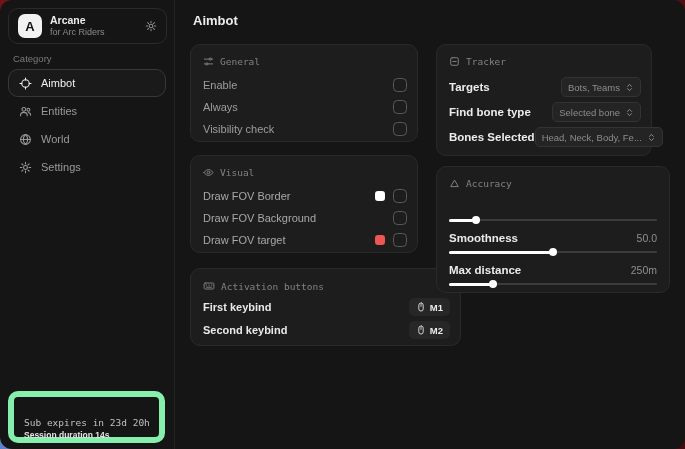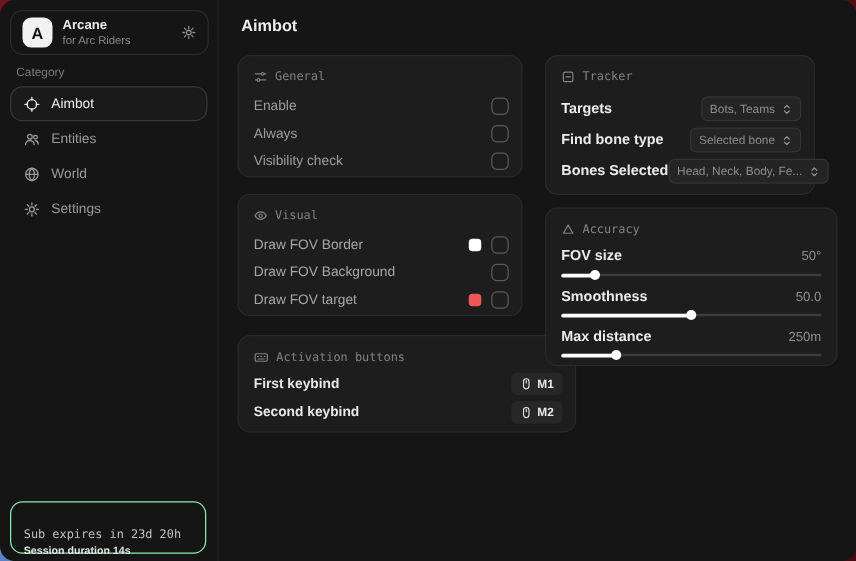--- a/index.html
+++ b/index.html
@@ -24,21 +24,21 @@
   .app-meta{line-height:1.25}
   .app-name{font-size:10.5px;font-weight:700;color:#ececec}
   .app-sub{font-size:9px;color:#8a8a8a}
   .app-gear{margin-left:auto;color:#8c8c8c;display:flex}
   .category{position:absolute;left:13px;top:53px;font-size:9.5px;color:#7b7b7b}
   .nav{position:absolute;left:8px;top:69px;right:8px}
   .nav-item{height:28px;display:flex;align-items:center;gap:9px;padding:0 10px;border-radius:10px;
     color:#9a9a9a;font-size:11px;border:1px solid transparent;box-sizing:border-box;cursor:pointer}
   .nav-item.active{border-color:#383838;background:#1a1a1a;color:#f0f0f0}
   .nav-item svg{flex:none}
-  .footer-card{position:absolute;left:8px;right:9px;bottom:6px;height:38px;border:1px solid #86efac;border-radius:10px;
+  .footer-card{position:absolute;left:8px;right:9px;bottom:6px;height:38px;border:6px solid #86efac;border-radius:10px;
     padding:20px 10px;box-sizing:border-box}
   .footer-sub{font-family:"DejaVu Sans Mono",monospace;font-size:9.5px;color:#c0c0c0;white-space:nowrap}
   .footer-session{font-size:8.5px;color:#e3e3e3;font-weight:700;margin-top:2px}
 
   
   .main{position:absolute;left:175px;top:0;right:0;bottom:0}
   .page-title{position:absolute;left:18px;top:13px;font-size:13px;font-weight:700;color:#ededed}
   .card{position:absolute;background:#1d1d1d;border:1px solid #2a2a2a;border-radius:10px;box-sizing:border-box}
   .card-general{left:15px;top:44px;width:228px;height:98px}
   .card-visual{left:15px;top:155px;width:228px;height:98px}
@@ -279,24 +279,20 @@
     <div class="card card-accuracy">
       <div class="sec-head">
         <span>
           <svg width="11" height="11" viewBox="0 0 16 16" fill="none" stroke="currentColor" stroke-width="1.4" stroke-linejoin="round">
             <path d="M8 3 13.5 12.5H2.5Z"></path>
           </svg>
         </span>
         <span>Accuracy</span>
       </div>
 
-      <div class="acc-label-row" style="top:31px">
-        <span class="acc-name">FOV size</span>
-        <span class="acc-val">50°</span>
-      </div>
       <div class="slider" style="top:49px">
         <span class="slider-track"></span>
         <span class="slider-fill" style="width: 13%;"></span>
         <span class="slider-thumb" style="left: 13%;"></span>
       </div>
 
       <div class="acc-label-row" style="top:64px">
         <span class="acc-name">Smoothness</span>
         <span class="acc-val">50.0</span>
       </div>

